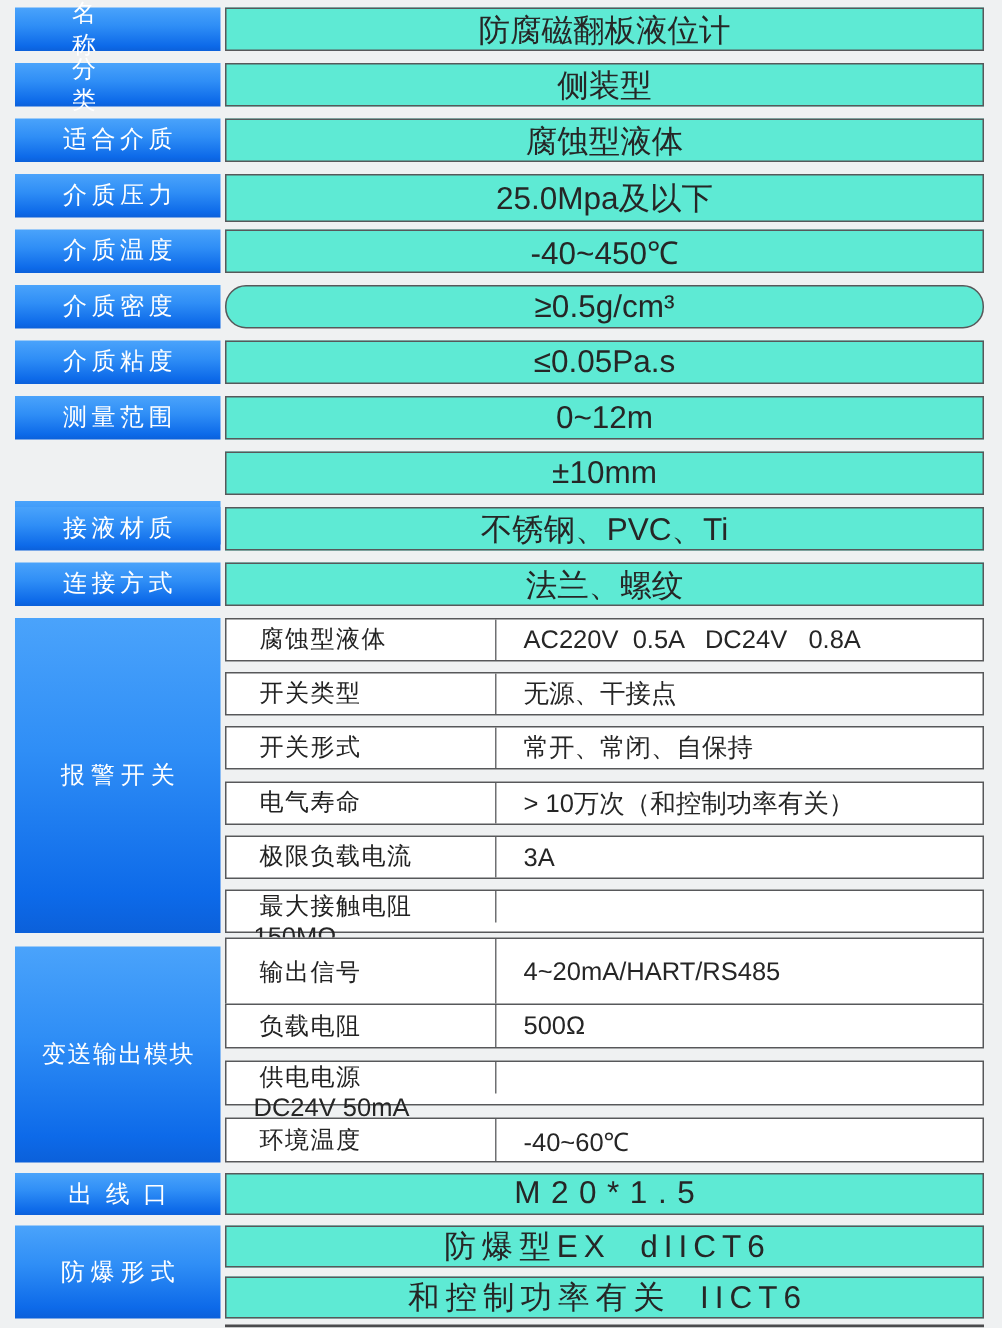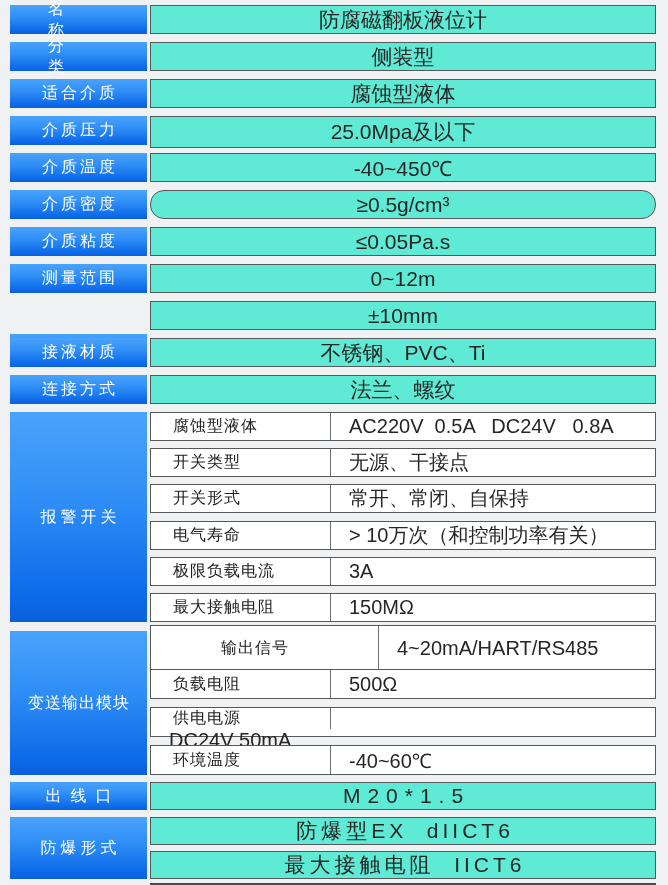--- a/index.html
+++ b/index.html
@@ -75,21 +75,21 @@
     color: #222222;
     letter-spacing: 1px;
   }
   .sub .v {
     flex: 1;
     display: flex;
     align-items: center;
     padding-left: 18px;
     color: var(--value-text, #262626);
     white-space: pre;
-    font-size: 20px;
+    font-size: 17px;
   }
   .cut-row {
     position: absolute;
     left: 150px;
     width: 506px;
     height: 2px;
     background: #4a4b4d;
   }
 </style>
 </head>
@@ -145,28 +145,28 @@
     <div class="v">常开、常闭、自保持</div>
   </div>
   <div class="sub" style="top:521px;height:29px;">
     <div class="k">电气寿命</div>
     <div class="v">&gt; 10万次（和控制功率有关）</div>
   </div>
   <div class="sub" style="top:557px;height:29px;">
     <div class="k">极限负载电流</div>
     <div class="v">3A</div>
   </div>
-  <div class="sub" style="top:593px;height:29px;">
+  <div class="sub" style="top:593px;height:29px;flex-direction:column;">
     <div class="k">最大接触电阻</div>
     <div class="v">150MΩ</div>
   </div>
 
   <div class="lbl ls-sm" style="top:631px;height:144px;">变送输出模块</div>
 
-  <div class="sub" style="top:625px;height:46px;padding-left:48px;">
+  <div class="sub" style="top:625px;height:46px;">
     <div class="k">输出信号</div>
     <div class="v">4~20mA/HART/RS485</div>
   </div>
   <div class="sub" style="top:669px;height:30px;justify-content:center;">
     <div class="k">负载电阻</div>
     <div class="v">500Ω</div>
   </div>
   <div class="sub" style="top:707px;height:30px;flex-direction:column;">
     <div class="k">供电电源</div>
     <div class="v">DC24V 50mA</div>
@@ -174,17 +174,17 @@
   <div class="sub" style="top:745px;height:30px;">
     <div class="k">环境温度</div>
     <div class="v">-40~60℃</div>
   </div>
 
   <div class="lbl ls-mid" style="top:782px;height:28px;">出线口</div>
   <div class="val ls7" style="top:782px;height:28px;">M20*1.5</div>
 
   <div class="lbl" style="top:817px;height:62px;letter-spacing:4px;padding-left:4px;">防爆形式</div>
   <div class="val ls4" style="top:817px;height:28px;">防爆型EX  dIICT6</div>
-  <div class="val ls4" style="top:851px;height:28px;">最大接触电阻  IICT6</div>
+  <div class="val ls4" style="top:851px;height:28px;">和控制功率有关  IICT6</div>
 
   <div class="cut-row" style="top:883px;"></div>
 
 </div>
 
 </body></html>

